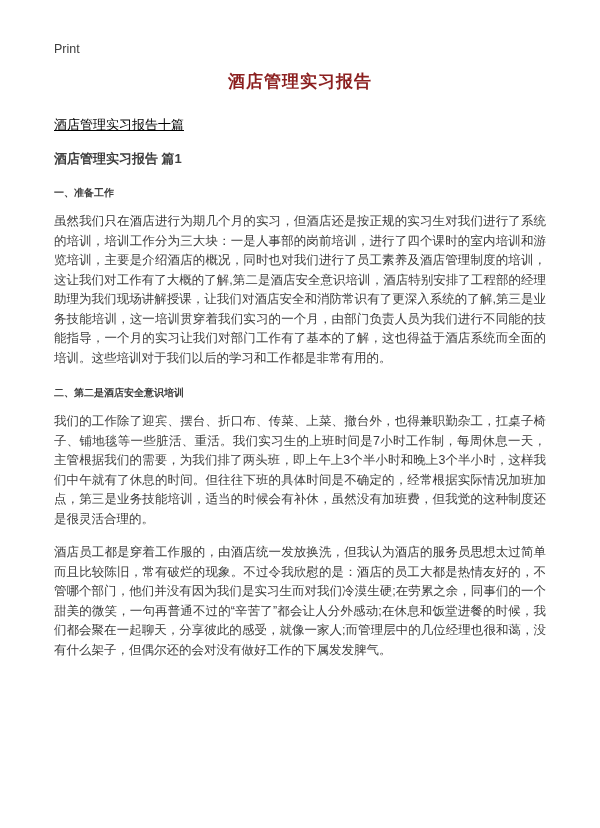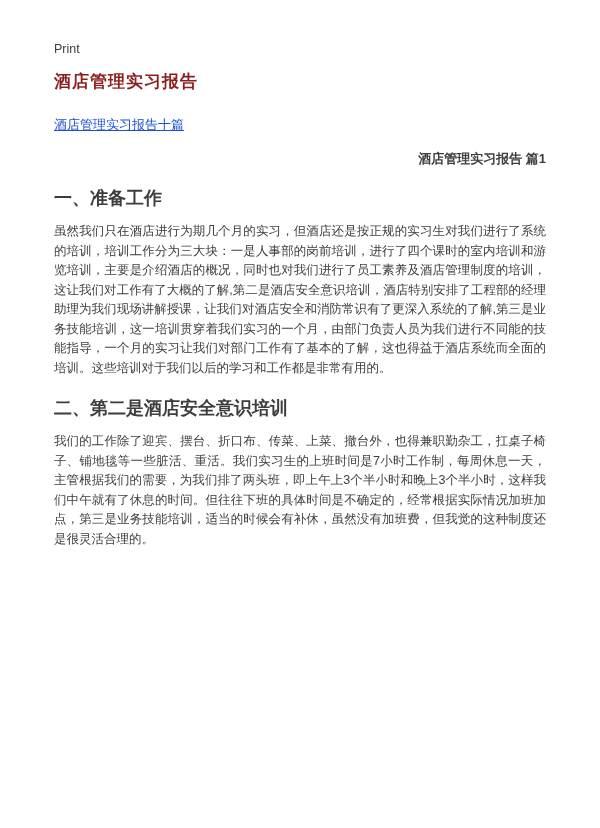--- a/index.html
+++ b/index.html
@@ -23,40 +23,39 @@
   }
   .print-label {
     font-size: 12.5px;
     color: #3d3d3d;
     margin: 0 0 14px 0;
     cursor: pointer;
   }
   .page-title {
     font-size: 17px;
     font-weight: bold;
-    text-align: left;
+    text-align: center;
     margin: 0 0 22px 0;
     letter-spacing: 1px;
   }
   .subtitle {
     font-size: 13px;
-    color: #1d4ed8;
+    color: #000000;
     text-decoration: underline;
     margin: 0 0 16px 0;
     cursor: pointer;
     display: inline-block;
   }
   .doc-heading {
     font-size: 13px;
     font-weight: bold;
     margin: 0 0 16px 0;
-    text-align: right;
   }
   .section-heading {
-    font-size: 18px;
+    font-size: 10px;
     font-weight: bold;
     margin: 18px 0 12px 0;
   }
   .para {
     font-size: 12.5px;
     line-height: 19.5px;
     text-align: justify;
     margin: 8px 0 14px 0;
     word-break: break-all;
   }
@@ -78,14 +77,15 @@
 
   <h3 class="section-heading">一、准备工作</h3>
 
   <p class="para">虽然我们只在酒店进行为期几个月的实习，但酒店还是按正规的实习生对我们进行了系统的培训，培训工作分为三大块：一是人事部的岗前培训，进行了四个课时的室内培训和游览培训，主要是介绍酒店的概况，同时也对我们进行了员工素养及酒店管理制度的培训，这让我们对工作有了大概的了解,第二是酒店安全意识培训，酒店特别安排了工程部的经理助理为我们现场讲解授课，让我们对酒店安全和消防常识有了更深入系统的了解,第三是业务技能培训，这一培训贯穿着我们实习的一个月，由部门负责人员为我们进行不同能的技能指导，一个月的实习让我们对部门工作有了基本的了解，这也得益于酒店系统而全面的培训。这些培训对于我们以后的学习和工作都是非常有用的。</p>
 
   <h3 class="section-heading">二、第二是酒店安全意识培训</h3>
 
 
   <p class="para">我们的工作除了迎宾、摆台、折口布、传菜、上菜、撤台外，也得兼职勤杂工，扛桌子椅子、铺地毯等一些脏活、重活。我们实习生的上班时间是7小时工作制，每周休息一天，主管根据我们的需要，为我们排了两头班，即上午上3个半小时和晚上3个半小时，这样我们中午就有了休息的时间。但往往下班的具体时间是不确定的，经常根据实际情况加班加点，第三是业务技能培训，适当的时候会有补休，虽然没有加班费，但我觉的这种制度还是很灵活合理的。</p>
 
+  <p class="para">酒店员工都是穿着工作服的，由酒店统一发放换洗，但我认为酒店的服务员思想太过简单而且比较陈旧，常有破烂的现象。不过令我欣慰的是：酒店的员工大都是热情友好的，不管哪个部门，他们并没有因为我们是实习生而对我们冷漠生硬;在劳累之余，同事们的一个甜美的微笑，一句再普通不过的“辛苦了”都会让人分外感动;在休息和饭堂进餐的时候，我们都会聚在一起聊天，分享彼此的感受，就像一家人;而管理层中的几位经理也很和蔼，没有什么架子，但偶尔还的会对没有做好工作的下属发发脾气。</p>
 
 </div>
 
 </body></html>

